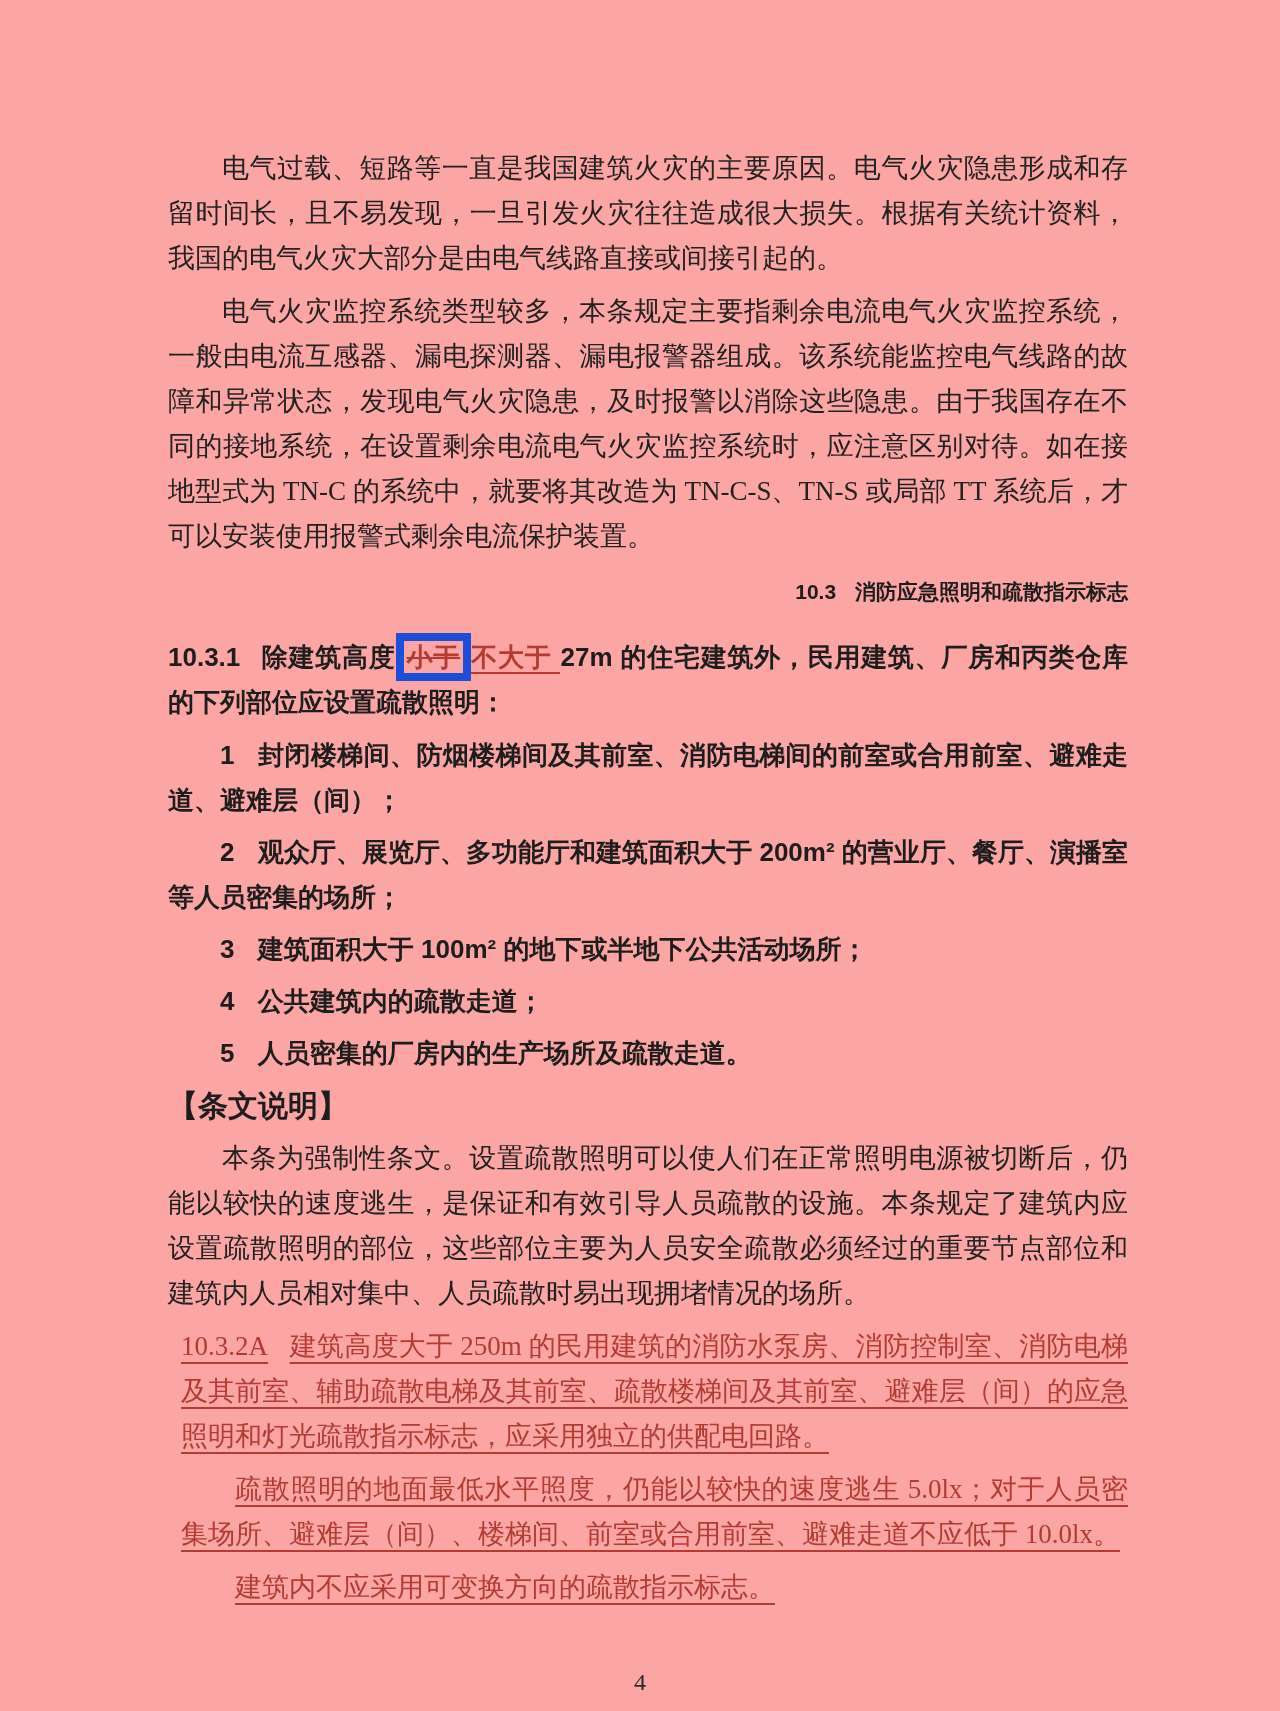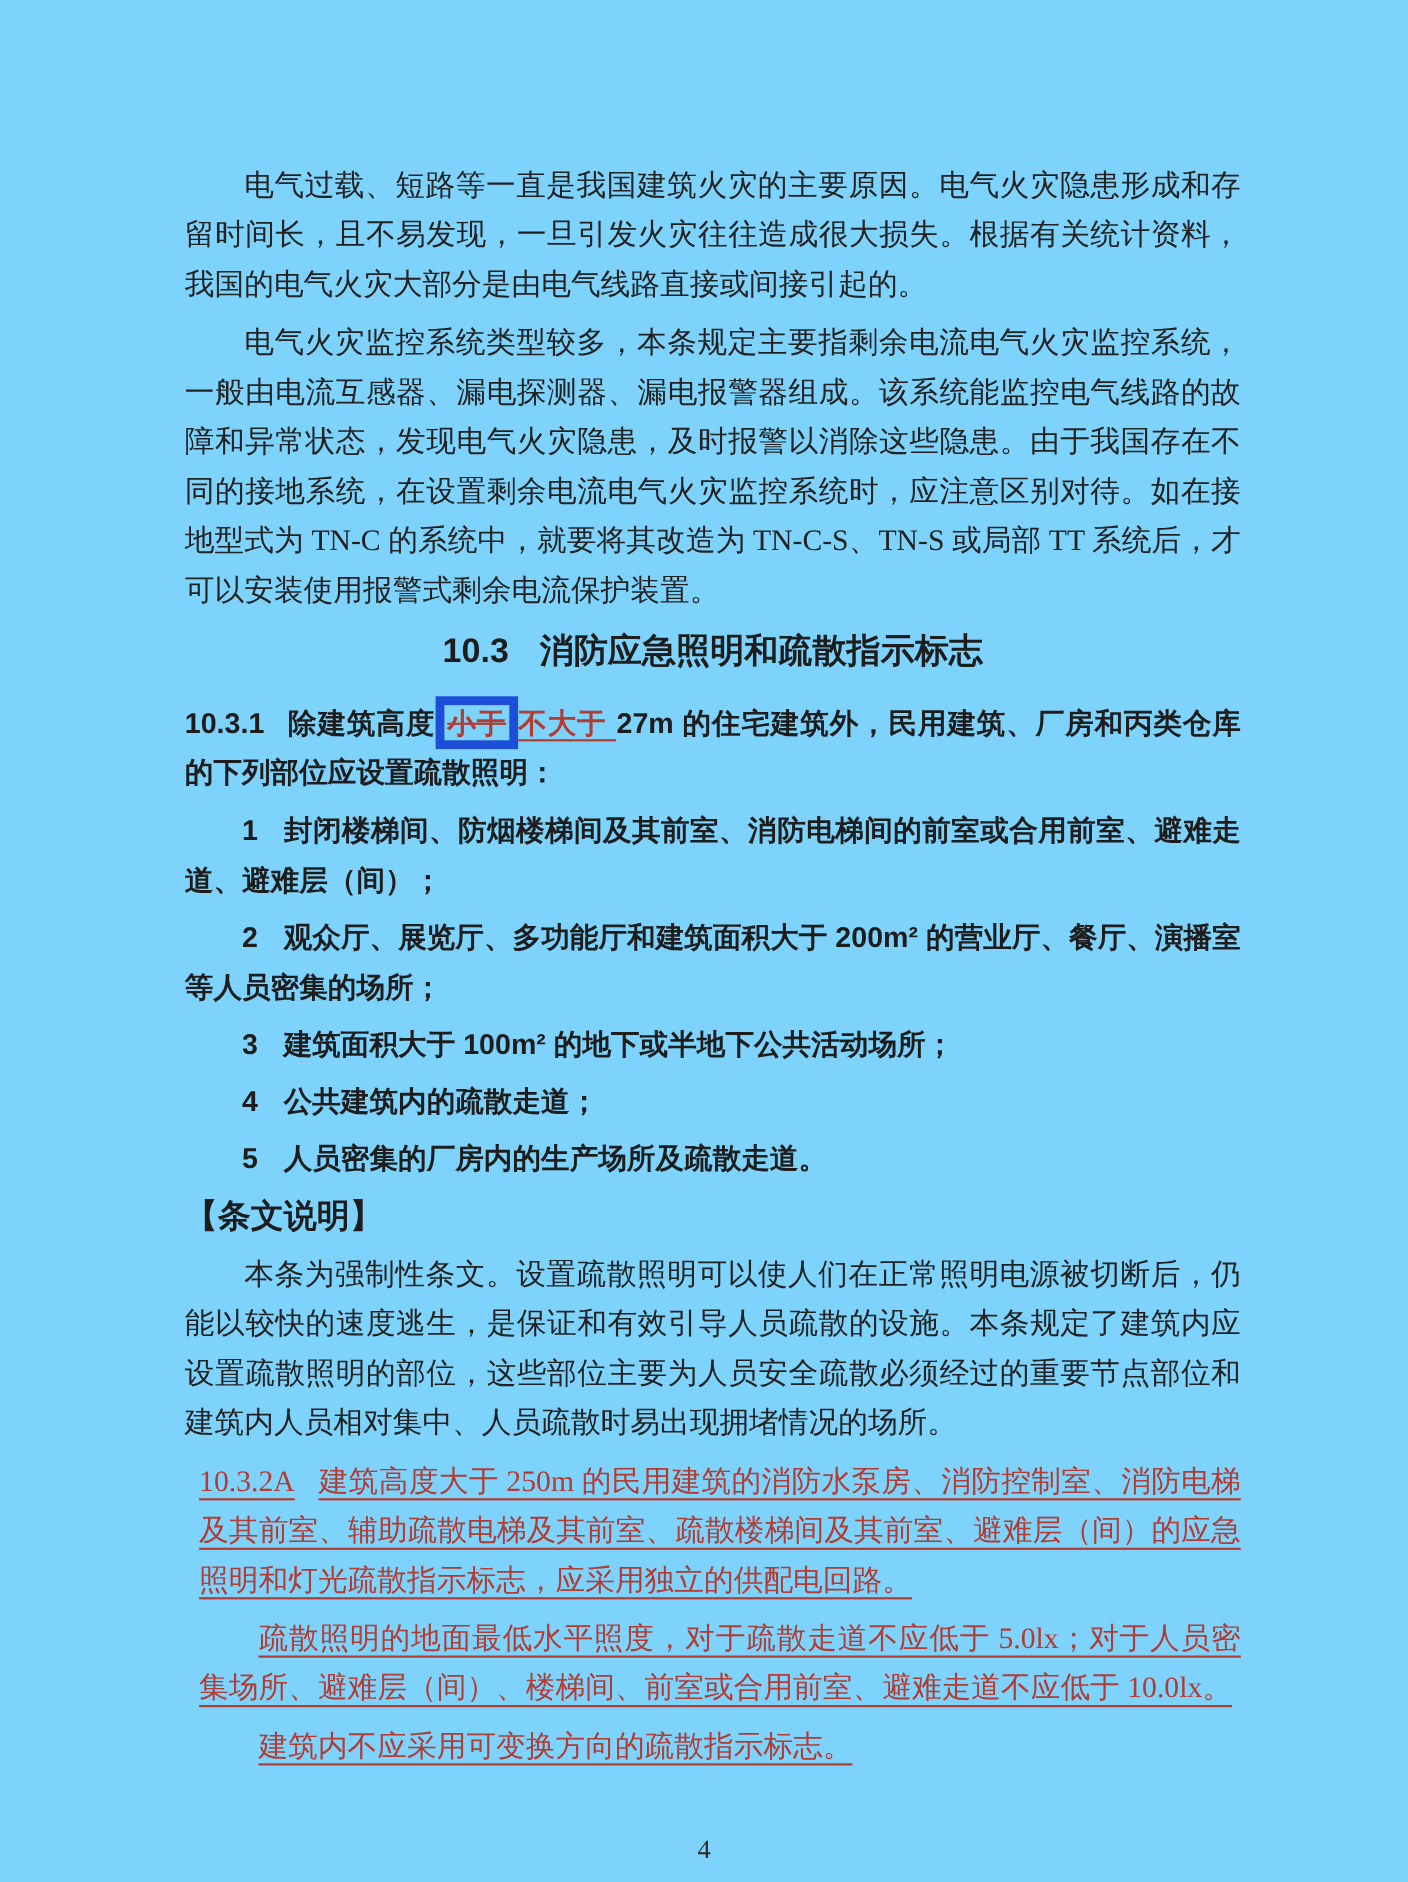--- a/index.html
+++ b/index.html
@@ -5,37 +5,37 @@
   html, body {
     margin: 0;
     padding: 0;
     background: #ffffff;
   }
   .page {
     position: relative;
     width: 1280px;
     height: 1711px;
     box-sizing: border-box;
-    background: #7dd3fc;
+    background: #fca5a5;
     padding: 146px 152px 0 168px;
     font-family: "Liberation Serif", "DejaVu Serif", serif;
     font-size: 27px;
     line-height: 45px;
     color: #222222;
     text-align: justify;
   }
   p { margin: 0 0 8px 0; }
   .body-p { text-indent: 2em; }
   .section-heading {
     margin: 8px 0 18px 0;
-    text-align: center;
+    text-align: right;
     text-indent: 0;
     font-family: "Liberation Sans", "DejaVu Sans", sans-serif;
     font-weight: bold;
-    font-size: 31px;
+    font-size: 21px;
     line-height: 50px;
     color: #1d1d1d;
   }
   .head-num { padding-right: 0.9em; }
   .clause-p {
     font-family: "Liberation Sans", "DejaVu Sans", sans-serif;
     font-weight: bold;
     font-size: 26px;
     color: #1d1d1d;
   }
@@ -104,19 +104,19 @@
 
   <p class="clause-p item"><span class="item-num">5</span><span>人员密集的厂房内的生产场所及疏散走道。</span></p>
 
   <p class="commentary-label">【条文说明】</p>
 
   <p class="body-p">本条为强制性条文。设置疏散照明可以使人们在正常照明电源被切断后，仍能以较快的速度逃生，是保证和有效引导人员疏散的设施。本条规定了建筑内应设置疏散照明的部位，这些部位主要为人员安全疏散必须经过的重要节点部位和建筑内人员相对集中、人员疏散时易出现拥堵情况的场所。</p>
 
 
   <p class="rev rev-first"><span class="clause-num">10.3.2A</span><span>建筑高度大于 250m 的民用建筑的消防水泵房、消防控制室、消防电梯及其前室、辅助疏散电梯及其前室、疏散楼梯间及其前室、避难层（间）的应急照明和灯光疏散指示标志，应采用独立的供配电回路。</span></p>
 
-  <p class="rev rev-cont">疏散照明的地面最低水平照度，对于疏散走道不应低于 5.0lx；对于人员密集场所、避难层（间）、楼梯间、前室或合用前室、避难走道不应低于 10.0lx。</p>
+  <p class="rev rev-cont">疏散照明的地面最低水平照度，仍能以较快的速度逃生 5.0lx；对于人员密集场所、避难层（间）、楼梯间、前室或合用前室、避难走道不应低于 10.0lx。</p>
 
   <p class="rev rev-cont">建筑内不应采用可变换方向的疏散指示标志。</p>
 
   <div class="page-number">4</div>
 
 </div>
 
 </body></html>

